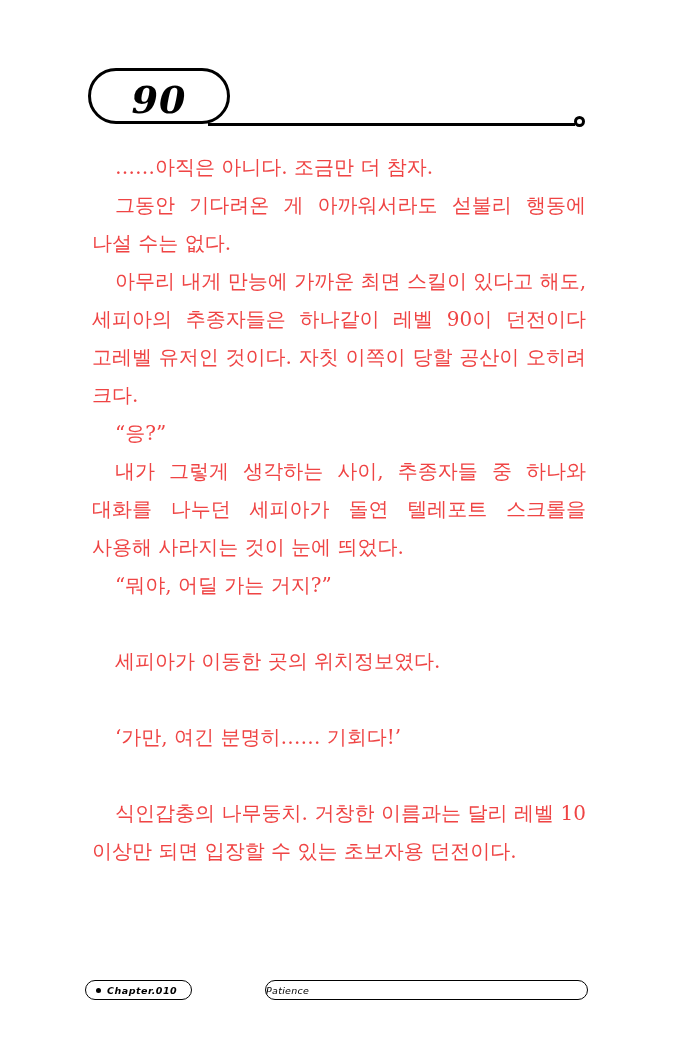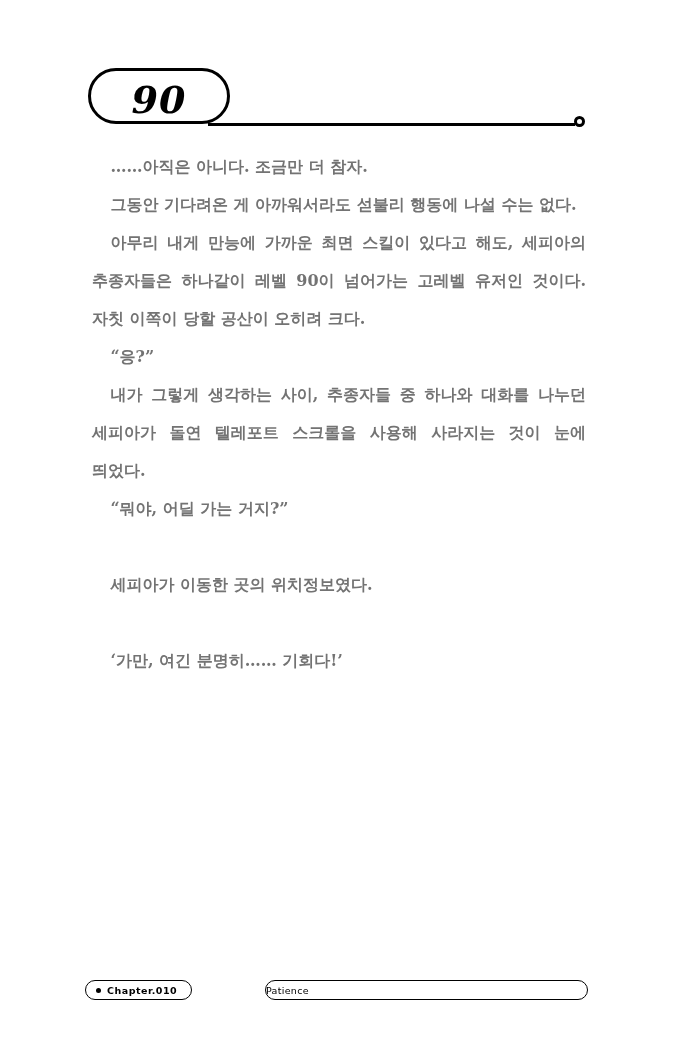--- a/index.html
+++ b/index.html
@@ -76,26 +76,25 @@
     z-index: 3;
   }
 
   
   .body-text {
     position: absolute;
     top: 148px;
     left: 92px;
     width: 494px;
     font-family: "DejaVu Serif", serif;
-    font-size: 16px;
+    font-size: 20px;
     line-height: 38px;
-    color: #737373;
+    color: #ef4444;
     text-align: justify;
     text-justify: inter-character;
-    font-weight: bold;
   }
   .body-text p {
     margin: 0;
     text-indent: 1.15em;
     word-break: keep-all;
   }
   .body-text p.blank {
     text-indent: 0;
     height: 38px;
   }
@@ -103,20 +102,21 @@
     text-indent: 1.15em;
   }
 
   
   .footer {
     position: absolute;
     left: 85px;
     right: 85px;
     bottom: 48px;
     height: 22px;
+    font-style: italic;
   }
   .footer-chip {
     position: absolute;
     left: 0;
     top: 0;
     height: 20px;
     padding: 0 14px 0 10px;
     border: 1.5px solid #000;
     border-radius: 10px;
     box-sizing: border-box;
@@ -167,29 +167,30 @@
     <div class="head-rule"></div>
     <div class="head-dot"></div>
     <div class="chapter-pill">
       <span class="chapter-number">90</span>
     </div>
   </div>
 
   <div class="body-text" id="body-text">
       <p>……아직은 아니다. 조금만 더 참자.</p>
       <p>그동안 기다려온 게 아까워서라도 섣불리 행동에 나설 수는 없다.</p>
-      <p>아무리 내게 만능에 가까운 최면 스킬이 있다고 해도, 세피아의 추종자들은 하나같이 레벨 90이 넘어가는 고레벨 유저인 것이다. 자칫 이쪽이 당할 공산이 오히려 크다.</p>
+      <p>아무리 내게 만능에 가까운 최면 스킬이 있다고 해도, 세피아의 추종자들은 하나같이 레벨 90이 던전이다 고레벨 유저인 것이다. 자칫 이쪽이 당할 공산이 오히려 크다.</p>
       <p class="quote">“응?”</p>
       <p>내가 그렇게 생각하는 사이, 추종자들 중 하나와 대화를 나누던 세피아가 돌연 텔레포트 스크롤을 사용해 사라지는 것이 눈에 띄었다.</p>
       <p class="quote">“뭐야, 어딜 가는 거지?”</p>
       <p class="blank"></p>
       <p>세피아가 이동한 곳의 위치정보였다.</p>
       <p class="blank"></p>
       <p class="quote">‘가만, 여긴 분명히…… 기회다!’</p>
       <p class="blank"></p>
+      <p>식인갑충의 나무둥치. 거창한 이름과는 달리 레벨 10 이상만 되면 입장할 수 있는 초보자용 던전이다.</p>
     </div>
 
   <div class="footer">
     <div class="footer-chip">
       <span class="bullet"></span>
       <span class="footer-chapter">Chapter.010</span>
     </div>
     <div class="footer-bar">
       <span class="footer-title">Patience</span>
     </div>

